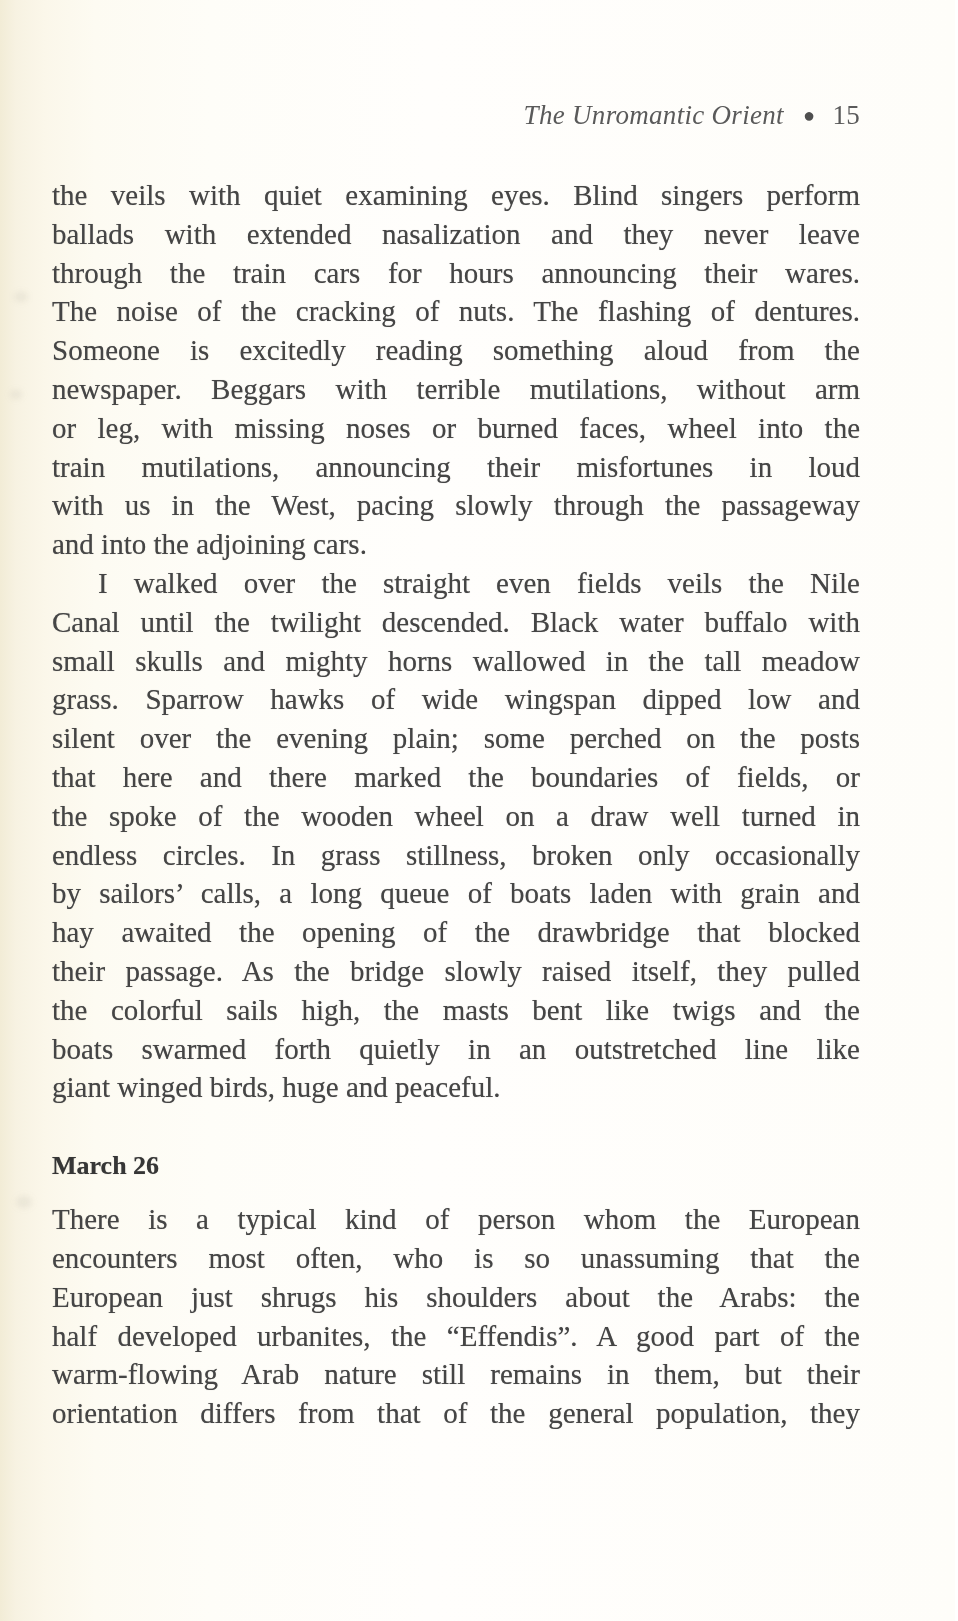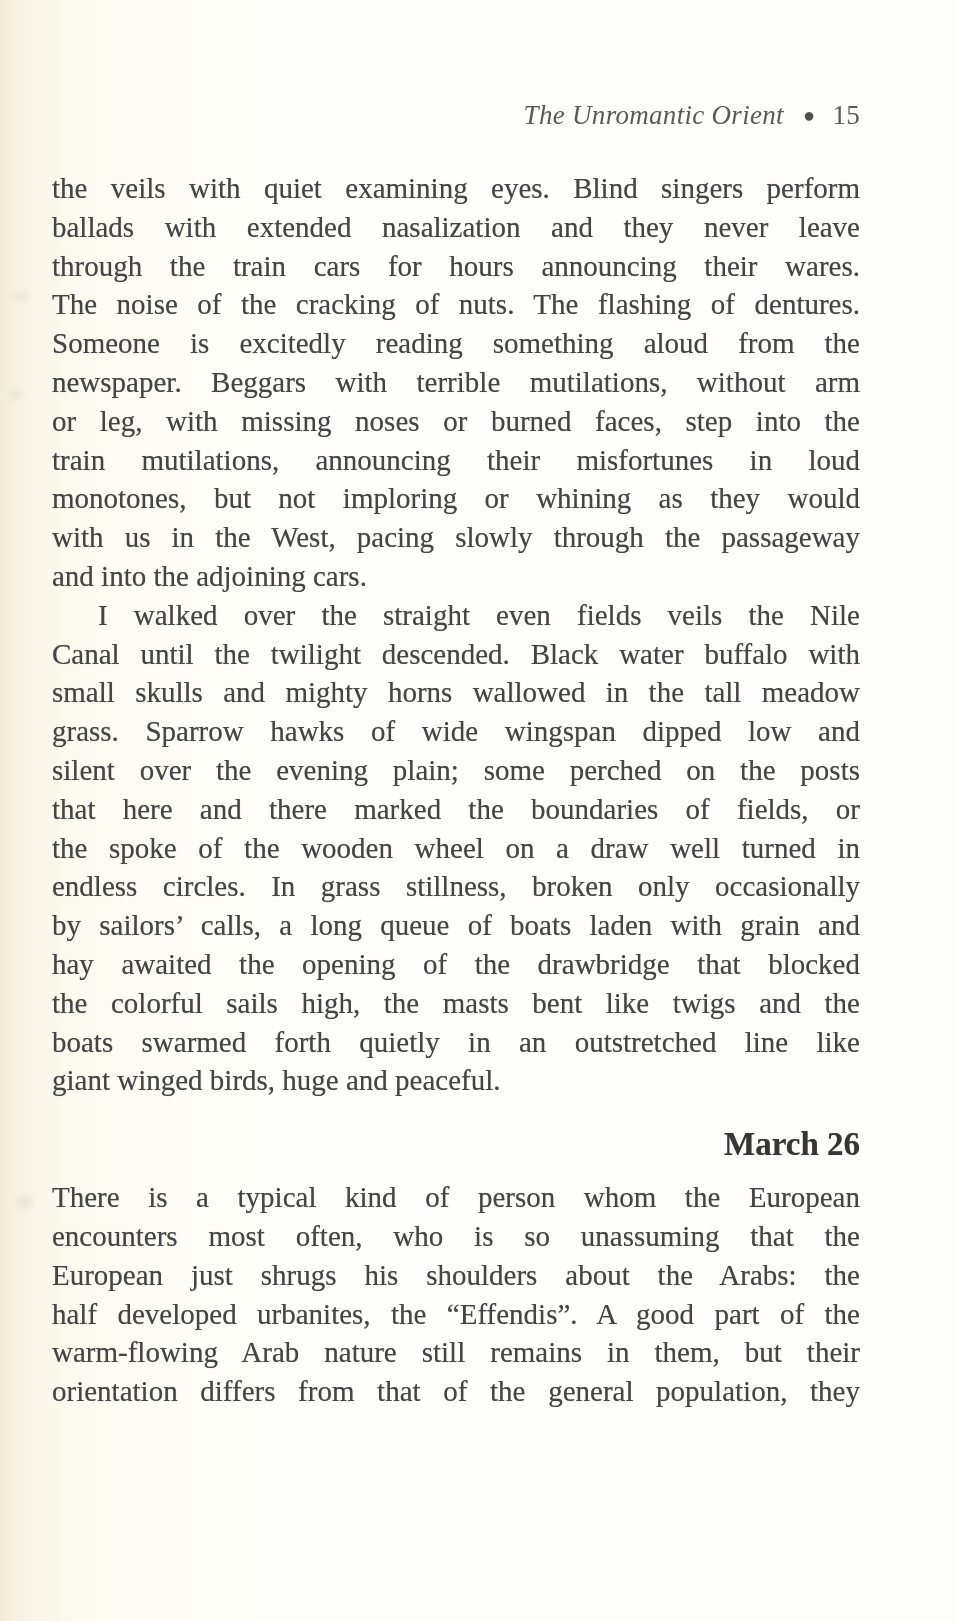--- a/index.html
+++ b/index.html
@@ -56,21 +56,21 @@
     color: #4f4f4f;
     vertical-align: 2px;
   }
   .running-header .pagenum {
     font-style: normal;
   }
 
   .page-body {
     position: absolute;
     left: 52px;
-    top: 169px;
+    top: 176px;
     width: 808px;
   }
   .paragraph {
     margin: 0;
   }
   .line {
     font-size: 29px;
     line-height: 38.8px;
     height: 38.8px;
     white-space: nowrap;
@@ -78,29 +78,28 @@
     text-align-last: justify;
     text-shadow: 0 0 0.7px rgba(70,70,70,0.55);
   }
   .line.no-just {
     text-align-last: left;
   }
   .line.indent {
     text-indent: 46px;
   }
   .section-heading {
-    font-size: 33px;
+    font-size: 26px;
     font-weight: bold;
     color: #363636;
     line-height: 42px;
     height: 42px;
-    margin-top: 23px;
+    margin-top: 38px;
     margin-bottom: 13px;
     text-shadow: 0 0 0.7px rgba(54,54,54,0.5);
-    text-align: right;
   }
 </style>
 </head>
 <body>
 
 <div class="page">
 
   <div class="smudge s1"></div>
   <div class="smudge s2"></div>
   <div class="smudge s3"></div>
@@ -112,37 +111,37 @@
   </div>
 
   <div class="page-body">
       <div class="paragraph">
         <div class="line">the veils with quiet examining eyes. Blind singers perform</div>
         <div class="line">ballads with extended nasalization and they never leave</div>
         <div class="line">through the train cars for hours announcing their wares.</div>
         <div class="line">The noise of the cracking of nuts. The flashing of dentures.</div>
         <div class="line">Someone is excitedly reading something aloud from the</div>
         <div class="line">newspaper. Beggars with terrible mutilations, without arm</div>
-        <div class="line">or leg, with missing noses or burned faces, step into the</div>
+        <div class="line">or leg, with missing noses or burned faces, wheel into the</div>
         <div class="line">train mutilations, announcing their misfortunes in loud</div>
-        <div class="line">monotones, but not imploring or whining as they would</div>
         <div class="line">with us in the West, pacing slowly through the passageway</div>
         <div class="line no-just">and into the adjoining cars.</div>
       </div>
       <div class="paragraph">
         <div class="line indent">I walked over the straight even fields veils the Nile</div>
         <div class="line">Canal until the twilight descended. Black water buffalo with</div>
         <div class="line">small skulls and mighty horns wallowed in the tall meadow</div>
         <div class="line">grass. Sparrow hawks of wide wingspan dipped low and</div>
         <div class="line">silent over the evening plain; some perched on the posts</div>
         <div class="line">that here and there marked the boundaries of fields, or</div>
         <div class="line">the spoke of the wooden wheel on a draw well turned in</div>
         <div class="line">endless circles. In grass stillness, broken only occasionally</div>
         <div class="line">by sailors’ calls, a long queue of boats laden with grain and</div>
         <div class="line">hay awaited the opening of the drawbridge that blocked</div>
+        <div class="line">their passage. As the bridge slowly raised itself, they pulled</div>
         <div class="line">the colorful sails high, the masts bent like twigs and the</div>
         <div class="line">boats swarmed forth quietly in an outstretched line like</div>
         <div class="line no-just">giant winged birds, huge and peaceful.</div>
       </div>
       <div class="section-heading">March 26</div>
       <div class="paragraph">
         <div class="line">There is a typical kind of person whom the European</div>
         <div class="line">encounters most often, who is so unassuming that the</div>
         <div class="line">European just shrugs his shoulders about the Arabs: the</div>
         <div class="line">half developed urbanites, the “Effendis”. A good part of the</div>

